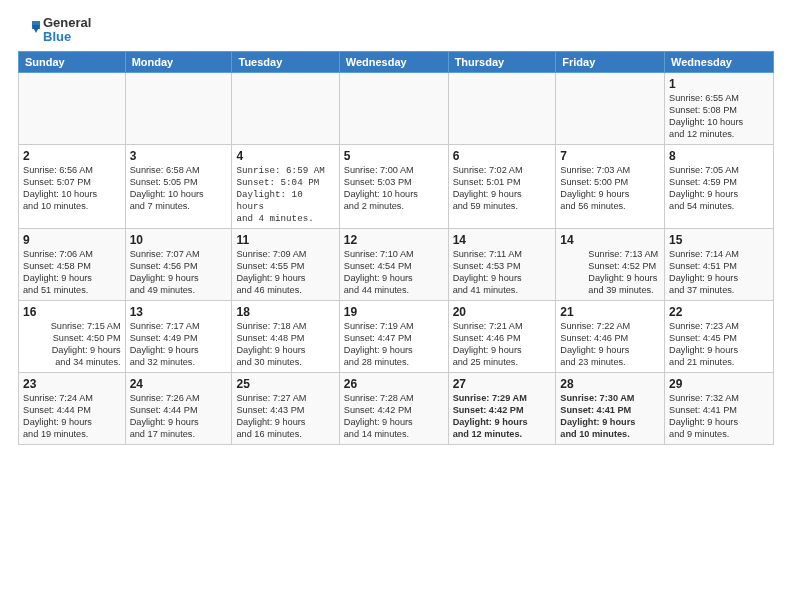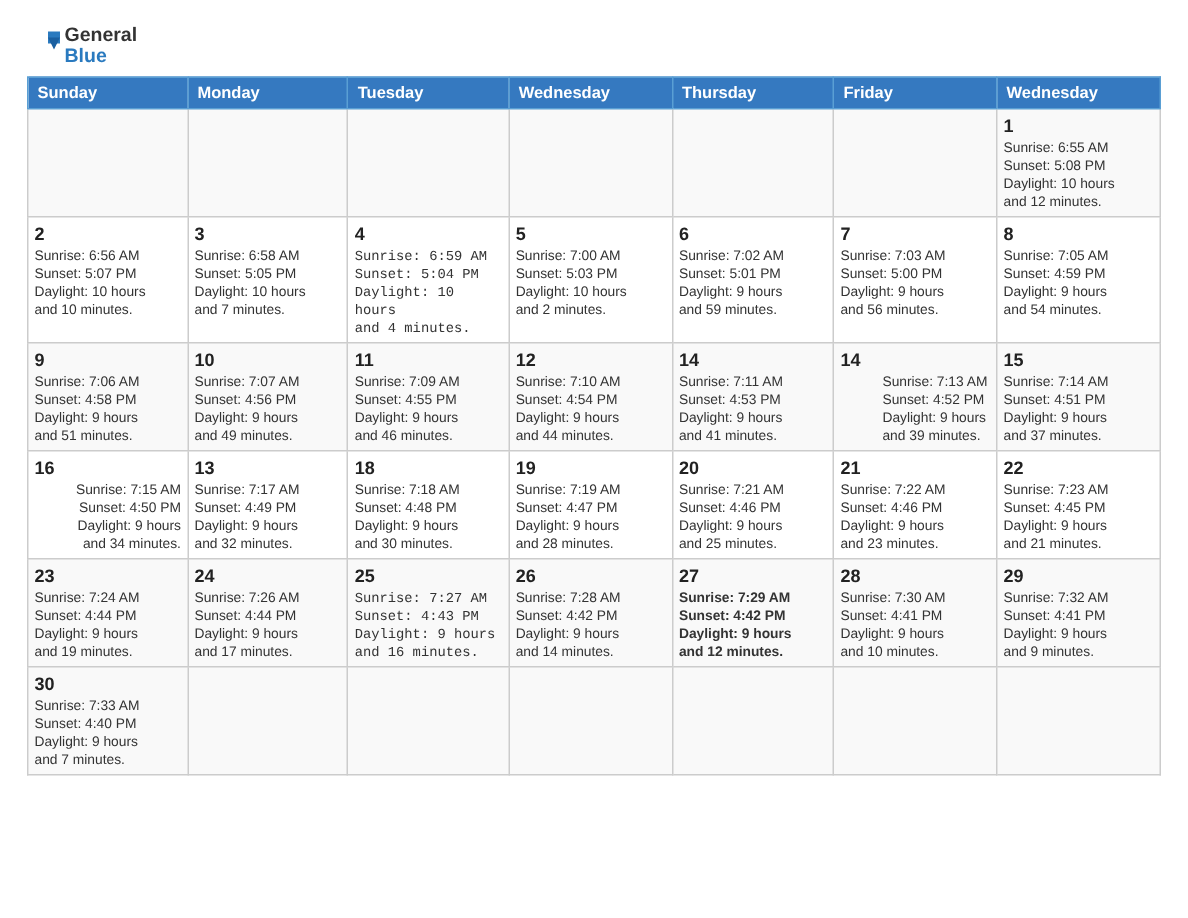--- a/index.html
+++ b/index.html
@@ -306,64 +306,49 @@
           </td>
           <td>
             <span class="day-num">24</span>
             <div class="day-info" style="white-space: pre-line;">Sunrise: 7:26 AM
 Sunset: 4:44 PM
 Daylight: 9 hours
 and 17 minutes.</div>
           </td>
           <td>
             <span class="day-num">25</span>
-            <div class="day-info" style="white-space: pre-line; font-family: Liberation Mono, monospace;">Sunrise: 7:27 AM
+            <div class="day-info" style="white-space: pre-line;">Sunrise: 7:27 AM
 Sunset: 4:43 PM
 Daylight: 9 hours
 and 16 minutes.</div>
           </td>
           <td>
             <span class="day-num">26</span>
             <div class="day-info" style="white-space: pre-line;">Sunrise: 7:28 AM
 Sunset: 4:42 PM
 Daylight: 9 hours
 and 14 minutes.</div>
           </td>
           <td>
             <span class="day-num">27</span>
             <div class="day-info" style="white-space: pre-line; font-weight: bold;">Sunrise: 7:29 AM
 Sunset: 4:42 PM
 Daylight: 9 hours
 and 12 minutes.</div>
           </td>
           <td>
             <span class="day-num">28</span>
-            <div class="day-info" style="white-space: pre-line;">Sunrise: 7:30 AM
+            <div class="day-info" style="white-space: pre-line; font-weight: bold;">Sunrise: 7:30 AM
 Sunset: 4:41 PM
 Daylight: 9 hours
 and 10 minutes.</div>
           </td>
           <td>
             <span class="day-num">29</span>
             <div class="day-info" style="white-space: pre-line;">Sunrise: 7:32 AM
 Sunset: 4:41 PM
 Daylight: 9 hours
 and 9 minutes.</div>
           </td>
-        </tr>
-        <tr>
-          <td>
-            <span class="day-num">30</span>
-            <div class="day-info" style="white-space: pre-line;">Sunrise: 7:33 AM
-Sunset: 4:40 PM
-Daylight: 9 hours
-and 7 minutes.</div>
-          </td>
-          <td></td>
-          <td></td>
-          <td></td>
-          <td></td>
-          <td></td>
-          <td></td>
         </tr>
       </tbody>
   </table>
 </div>
 
 </body></html>

